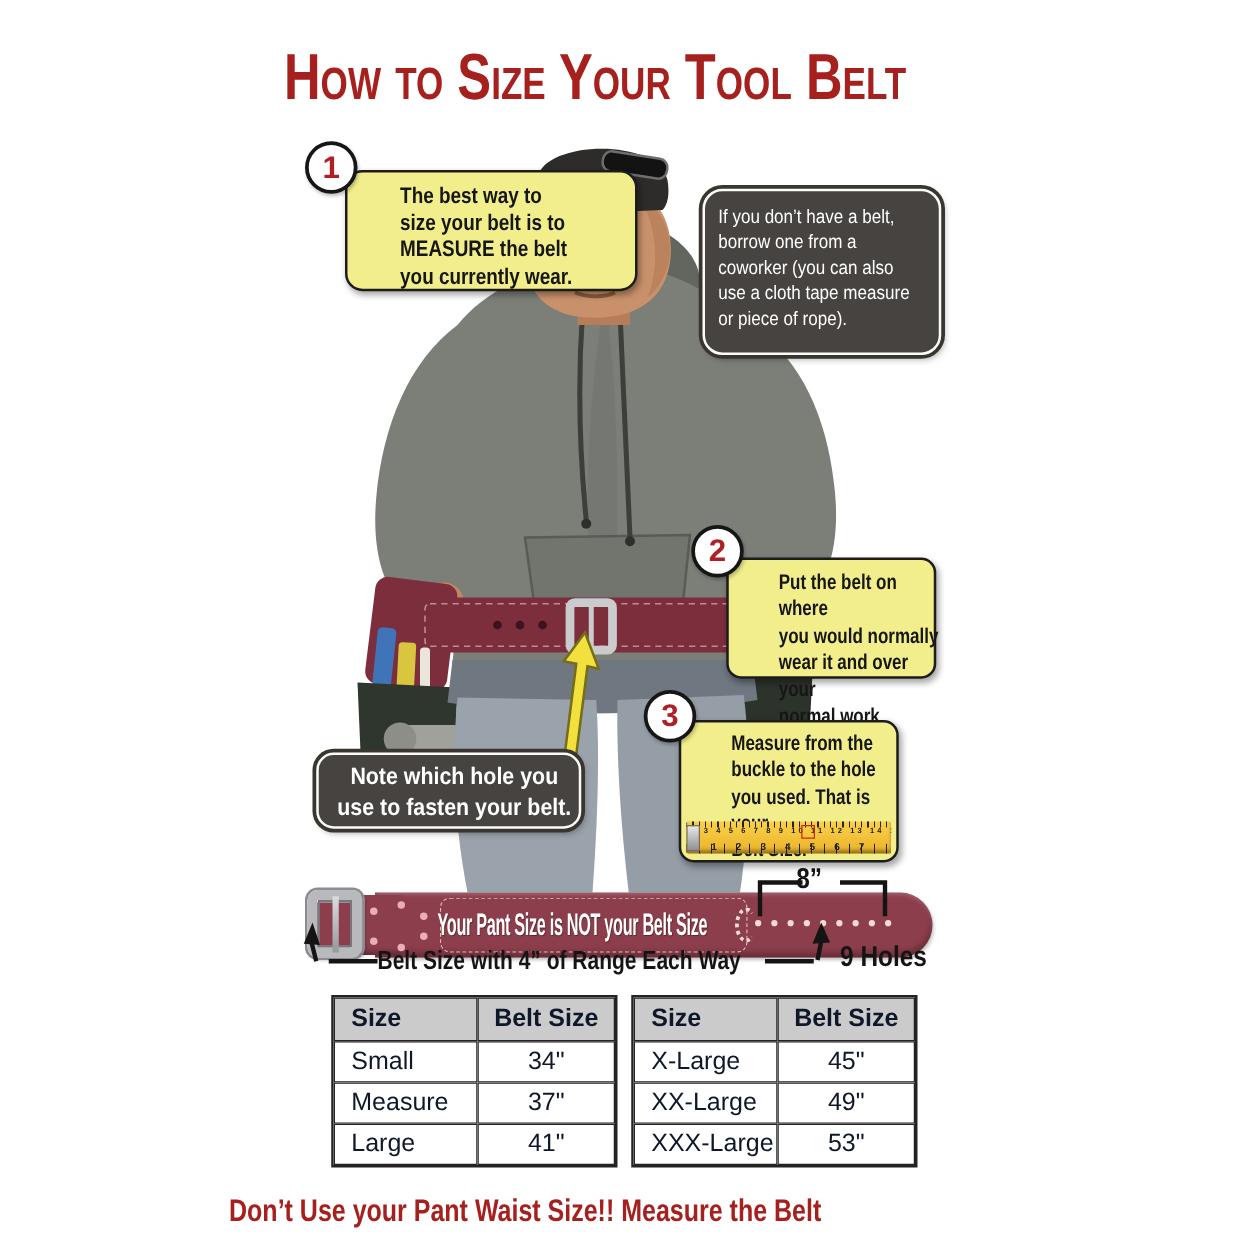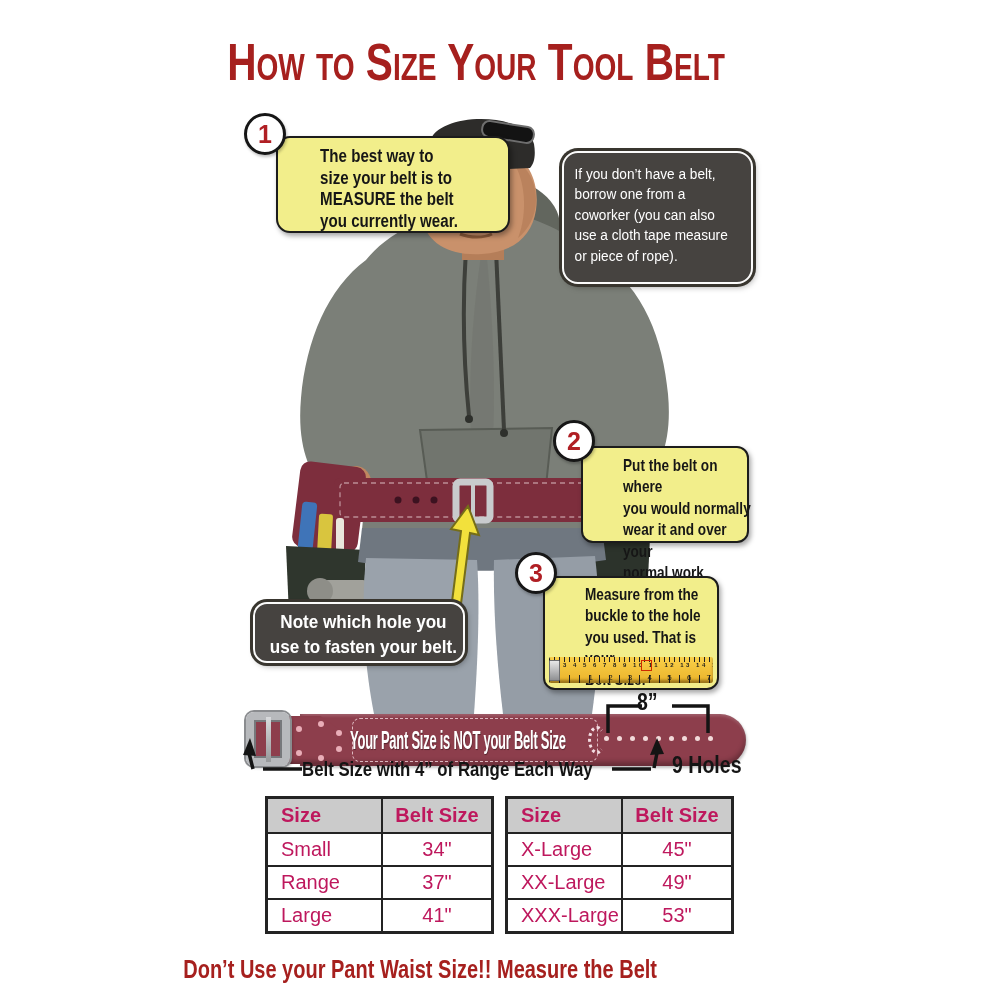--- a/index.html
+++ b/index.html
@@ -40,22 +40,22 @@
   .tape{position:absolute;left:4px;right:4px;bottom:5px;height:26px;border-radius:2px;
         background-image:
           repeating-linear-gradient(90deg,#222 0 1px,rgba(0,0,0,0) 1px 5px),
           repeating-linear-gradient(90deg,#222 0 1px,rgba(0,0,0,0) 1px 10px),
           linear-gradient(#fad14a,#eab229);
         background-size:100% 5px,100% 8px,100% 100%;
         background-position:0 0,0 100%,0 0;background-repeat:no-repeat;
         box-shadow:inset 0 -3px 3px rgba(0,0,0,.35);overflow:hidden;}
   .tape-top{position:absolute;left:14px;right:2px;top:5px;font-size:6px;font-weight:bold;
             color:#1c1c1c;letter-spacing:2.5px;white-space:nowrap;}
-  .tape-bottom{position:absolute;left:20px;right:2px;bottom:1px;font-size:8px;font-weight:normal;
-            color:#1c1c1c;word-spacing:13px;white-space:nowrap;text-align:right;}
+  .tape-bottom{position:absolute;left:20px;right:2px;bottom:1px;font-size:8px;font-weight:bold;
+            color:#1c1c1c;word-spacing:13px;white-space:nowrap;}
   .tape-clip{position:absolute;left:0;top:3px;width:9px;height:19px;
             background:linear-gradient(#e8e8e8,#8f9093);border-radius:1px;border:1px solid #6d6e70;}
   .tape-mark{position:absolute;left:56%;top:3px;width:9px;height:9px;border:1.5px solid #cf2a00;}
 
   
   .belt-main{left:300px;top:714px;width:446px;height:52px;background:#8d3e4c;
              border-radius:0 26px 26px 0;z-index:1;
              box-shadow:inset 0 -4px 5px rgba(0,0,0,.28),inset 0 2px 3px rgba(255,255,255,.18),1px 2px 3px rgba(0,0,0,.25);}
   .belt-stitch{left:352px;top:718px;width:246px;height:44px;border:1.6px dashed rgba(248,226,230,.75);
              border-radius:8px;z-index:1;box-sizing:border-box;}
@@ -70,21 +70,21 @@
   .hole{width:5px;height:5px;border-radius:50%;background:#f2dada;z-index:2;}
   .belt-text{left:350px;top:722px;height:36px;line-height:36px;color:#fff;font-weight:bold;
              font-size:25px;letter-spacing:-.5px;white-space:nowrap;transform:scaleX(.52);
              transform-origin:0 0;z-index:2;text-shadow:1px 1px 1px rgba(0,0,0,.4);}
   .c-stitch{left:588px;top:726px;width:18px;height:28px;border:3px dotted #f3dde2;
             border-radius:50%;border-right-color:transparent;z-index:2;box-sizing:border-box;}
   .diagram-label{color:#141414;font-weight:bold;z-index:4;white-space:nowrap;}
 
   
   .size-table{position:absolute;display:grid;grid-template-columns:115px 110px;
-              border:2.5px solid #232323;background:#fff;z-index:1;color:#be185d;}
+              border:2.5px solid #232323;background:#fff;z-index:1;color:#0f172a;}
   .size-table .cell{border:1.25px solid #232323;display:flex;align-items:center;
               font-size:20px;height:31px;background:#fff;}
   .size-table .head{background:#cbcbcb;font-weight:bold;height:33px;}
   .size-table .colA{padding-left:13px;}
   .size-table .colB{justify-content:center;}
 
   
   .footer-note-wrap{left:0;top:927px;width:1000px;text-align:center;z-index:5;}
   .footer-note{display:inline-block;font-size:22px;color:#1b1b1b;transform:scaleX(.9);transform-origin:center;}
   .footer-warning-wrap{left:14px;top:955px;width:812px;text-align:center;z-index:5;}
@@ -263,21 +263,21 @@
   <div class="abs tip" style="left:253px;top:602px;width:212px;height:61px;border-radius:14px;">
     <div class="t2-inner pre">Note which hole you
 use to fasten your belt.</div>
   </div>
 
   <div class="size-table" style="left:265px;top:796px;">
     <div class="cell head colA">Size</div>
     <div class="cell head colB">Belt Size</div>
     <div class="cell colA">Small</div>
     <div class="cell colB">34"</div>
-    <div class="cell colA">Range</div>
+    <div class="cell colA">Measure</div>
     <div class="cell colB">37"</div>
     <div class="cell colA">Large</div>
     <div class="cell colB">41"</div>
   </div>
 
   <div class="size-table" style="left:505px;top:796px;">
     <div class="cell head colA">Size</div>
     <div class="cell head colB">Belt Size</div>
     <div class="cell colA">X-Large</div>
     <div class="cell colB">45"</div>

